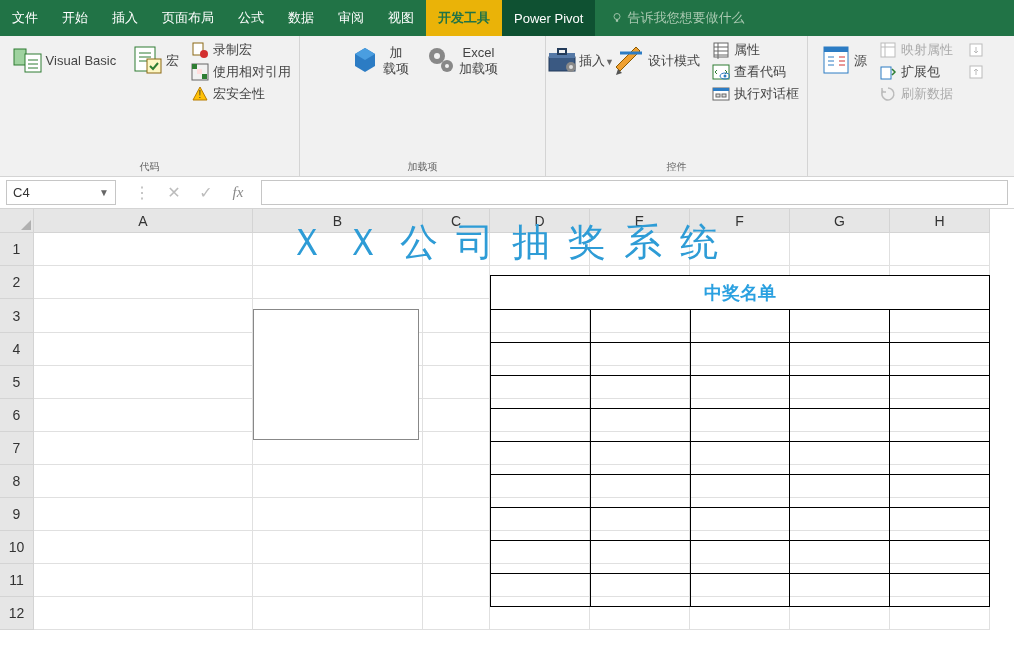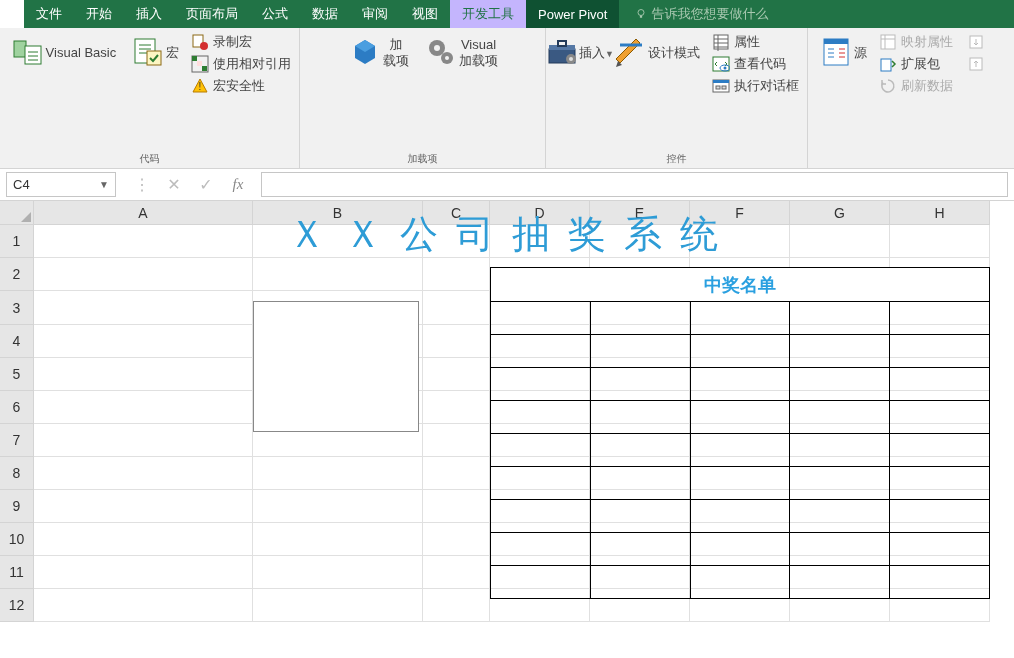--- a/index.html
+++ b/index.html
@@ -1,21 +1,21 @@
 <!DOCTYPE html>
 <html><head>
 <meta charset="utf-8">
 <style>
 * { box-sizing: border-box; margin: 0; padding: 0; font-family: "Microsoft YaHei", "Segoe UI", sans-serif; }
 body { background: #fff; width: 1014px; height: 658px; overflow: hidden; }
 
 
-.menubar { background: #217346; height: 28px; display: flex; align-items: stretch; color: #fff; font-size: 13px; margin-left: 24px; }
+.menubar { background: #217346; height: 36px; display: flex; align-items: stretch; color: #fff; font-size: 13px; }
 .menubar .menu-item { padding: 0 12px; display: flex; align-items: center; cursor: pointer; white-space: nowrap; }
-.menubar .menu-item.active { background: #c4b5fd; color: #217346; }
+.menubar .menu-item.active { background: #eab308; color: #217346; font-weight: bold; }
 .menubar .menu-item.pp { background: #0f5132; }
 .menubar .tell-me { color: #a8c8b0; display: flex; align-items: center; gap: 4px; margin-left: 4px; }
 .bulb { width: 12px; height: 12px; display: inline-block; }
 
 
 .ribbon { background: #f1f1f1; height: 141px; border-bottom: 1px solid #d4d4d4; display: flex; }
 .ribbon-group { border-right: 1px solid #d4d4d4; padding: 4px 6px 2px 6px; display: flex; flex-direction: column; justify-content: space-between; }
 .ribbon-group .controls { display: flex; align-items: flex-start; gap: 6px; flex: 1; }
 .ribbon-group .group-label { text-align: center; font-size: 10px; color: #666; padding-top: 2px; }
 
@@ -155,21 +155,21 @@
       </div>
       <div class="big-btn">
         <div class="icon">
             <svg width="32" height="32" viewBox="0 0 32 32">
               <circle cx="12" cy="12" r="8" fill="#888"></circle>
               <circle cx="12" cy="12" r="3" fill="#f1f1f1"></circle>
               <circle cx="22" cy="22" r="6" fill="#888"></circle>
               <circle cx="22" cy="22" r="2" fill="#f1f1f1"></circle>
             </svg>
           </div>
-        <div class="label" style="white-space:pre">Visual
+        <div class="label" style="white-space:pre">Excel
 加载项</div>
       </div>
     </div>
     <div class="group-label">加载项</div>
   </div>
 
   <div class="ribbon-group" style="width:262px">
     <div class="controls">
       <div class="big-btn">
         <div class="icon">

